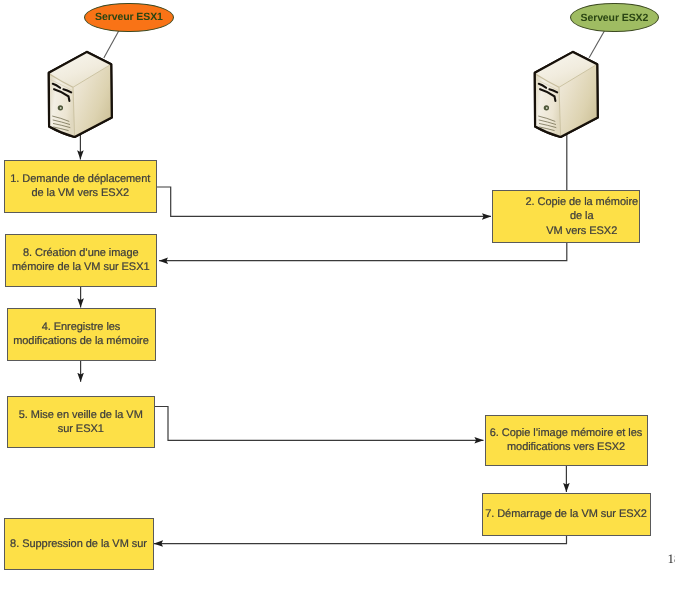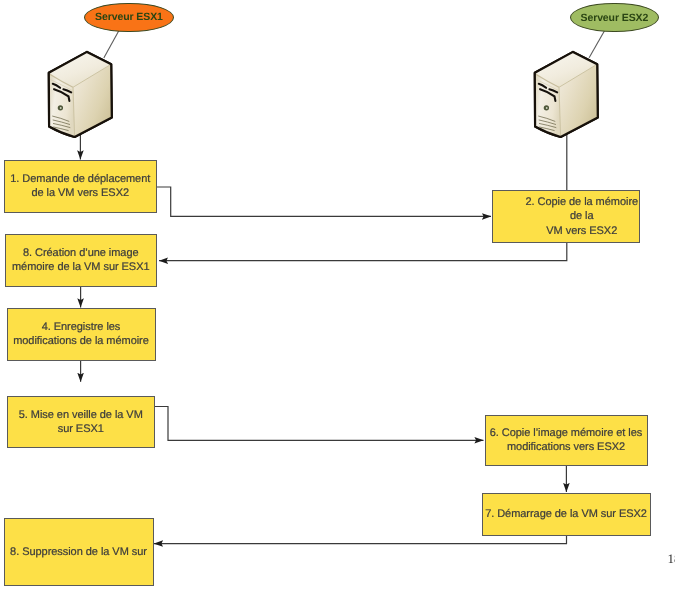--- a/index.html
+++ b/index.html
@@ -162,21 +162,21 @@
       <div>modifications vers ESX2</div>
     </div>
   </div>
 
   <div class="sbox" style="border: 1px solid rgb(90, 90, 90); left: 481.5px; top: 492.5px; width: 169px; height: 43px;">
     <div class="sbox-text">
       <div>7. Démarrage de la VM sur ESX2</div>
     </div>
   </div>
 
-  <div class="sbox" style="border: 1px solid rgb(90, 90, 90); left: 3.5px; top: 518px; width: 150px; height: 68px; align-items: center;">
+  <div class="sbox" style="border: 1px solid rgb(90, 90, 90); left: 3.5px; top: 518px; width: 150px; height: 52px; align-items: center;">
     <div class="sbox-text">
       <div>8. Suppression de la VM sur</div>
     </div>
   </div>
 
   <div class="pagenum" style="left:667.5px;top:551px;">18</div>
 
 </div>
 
 </body></html>

